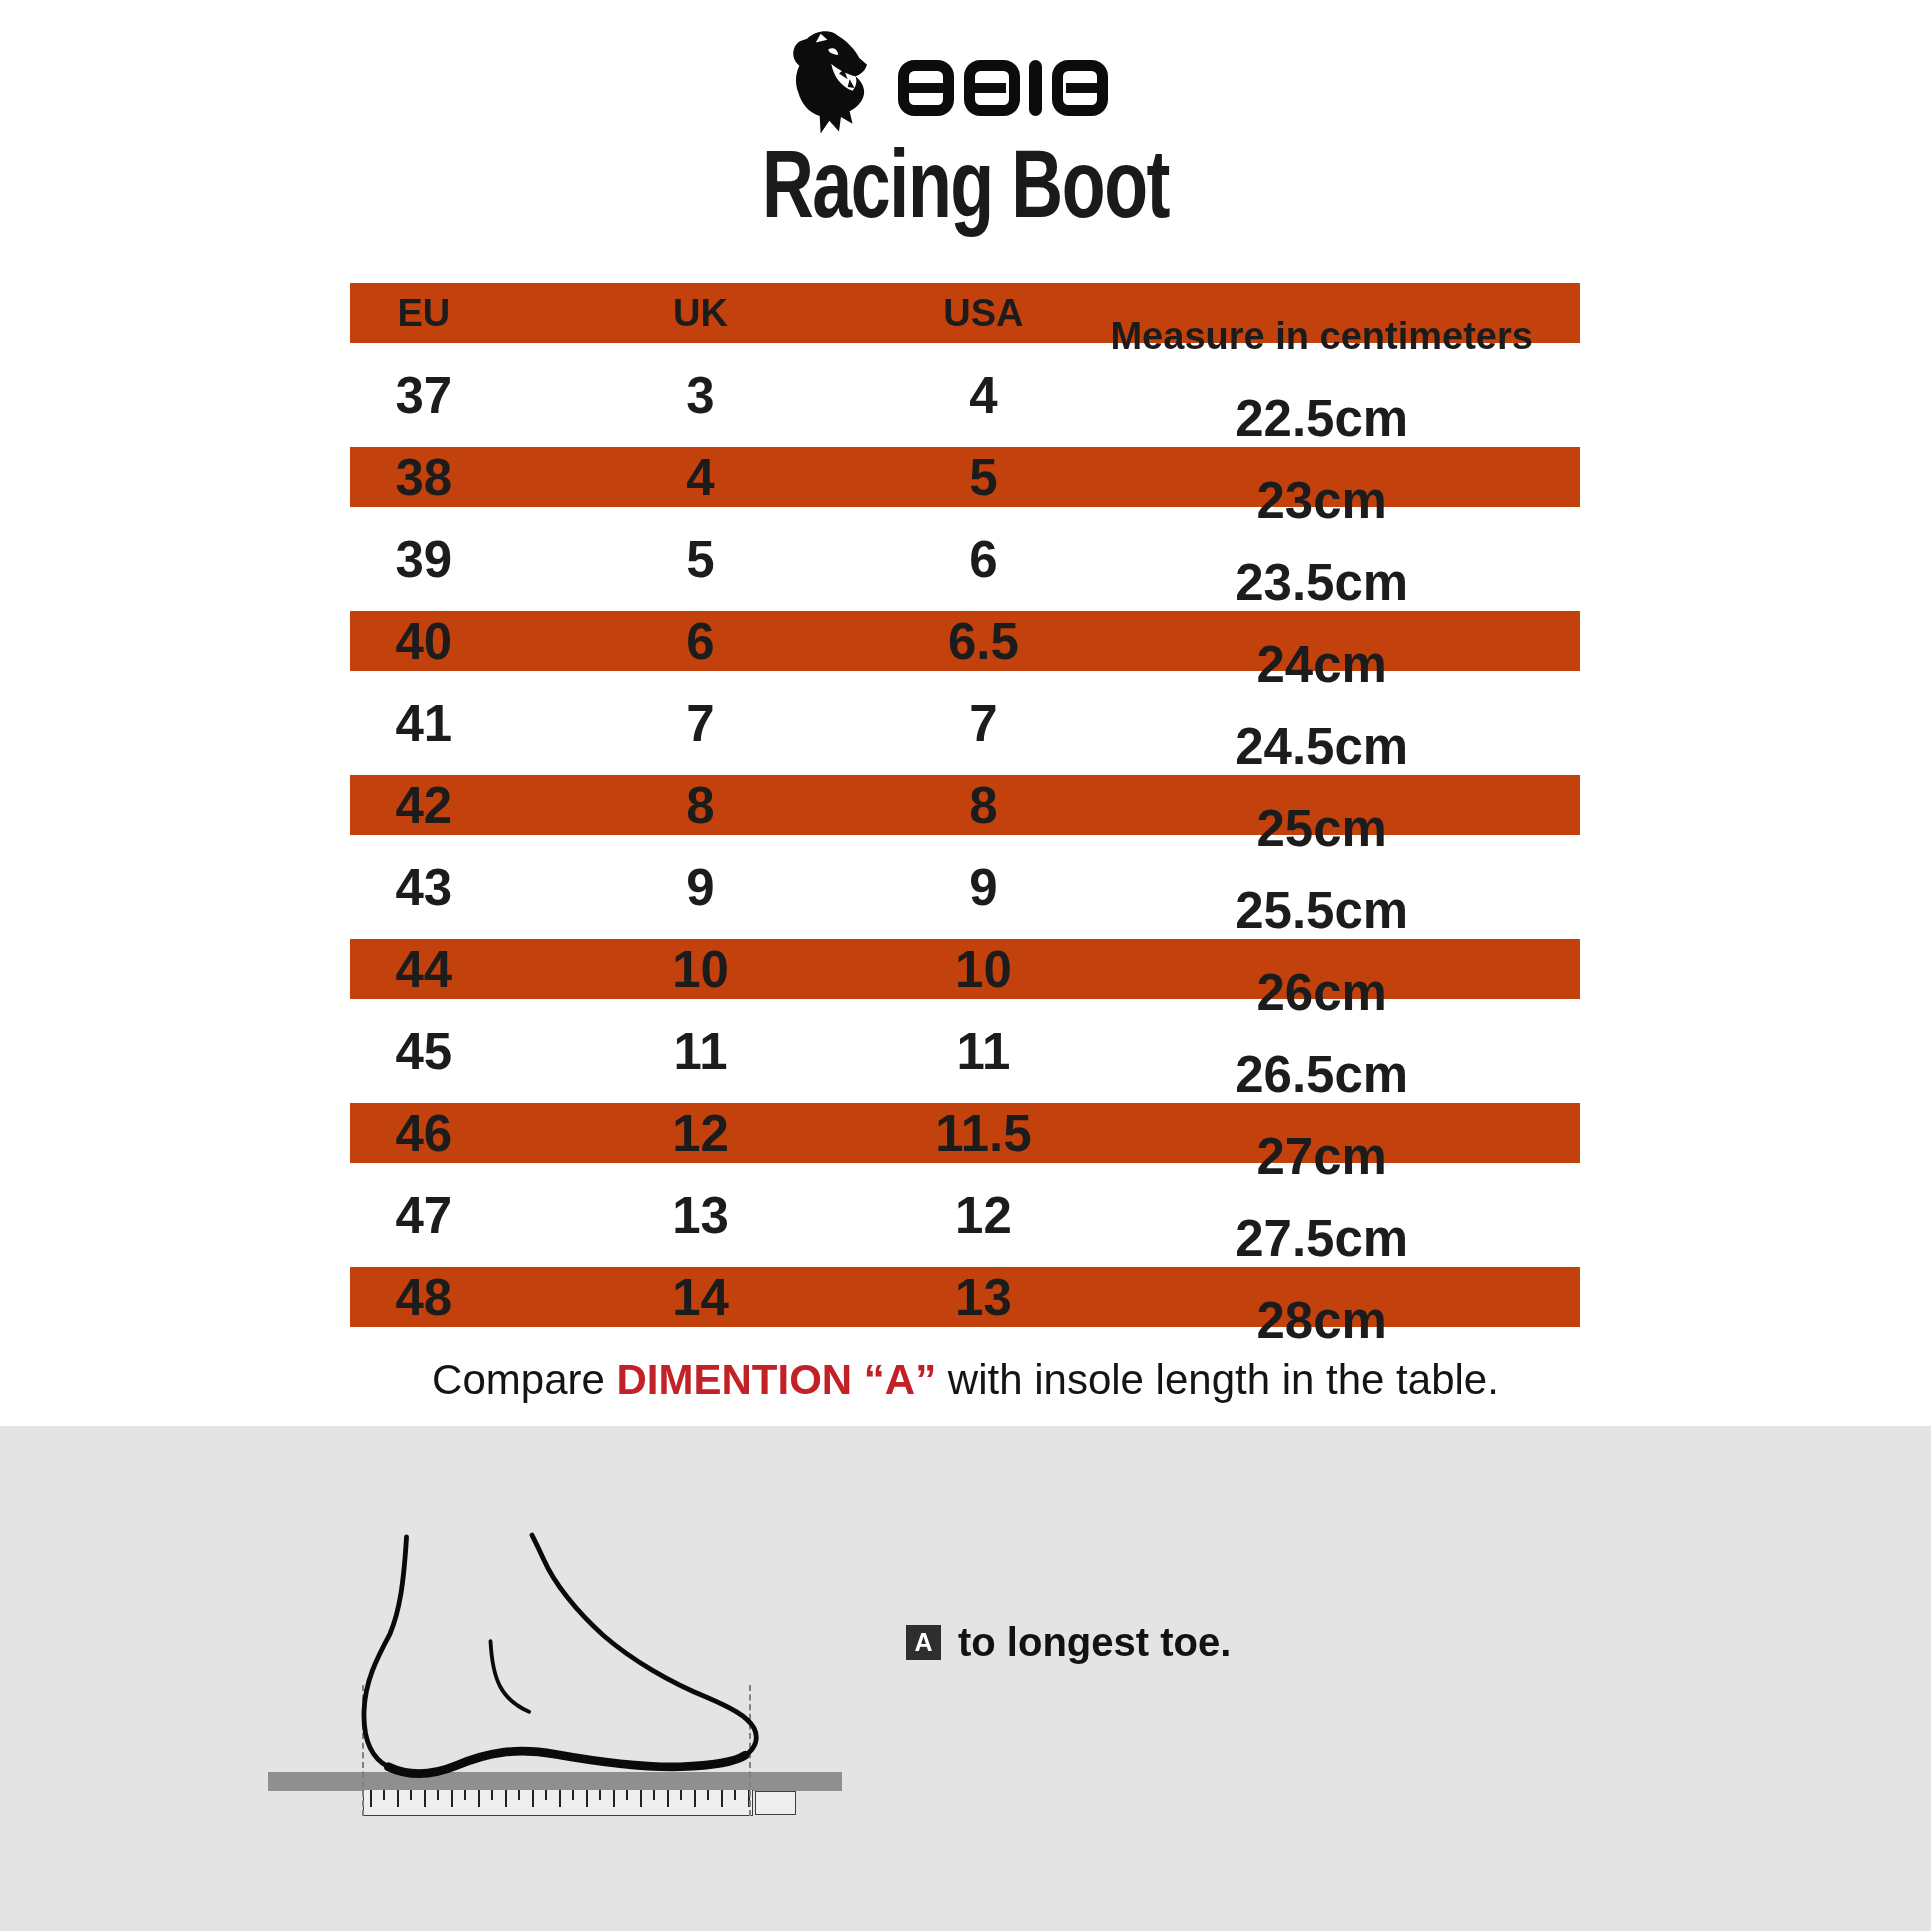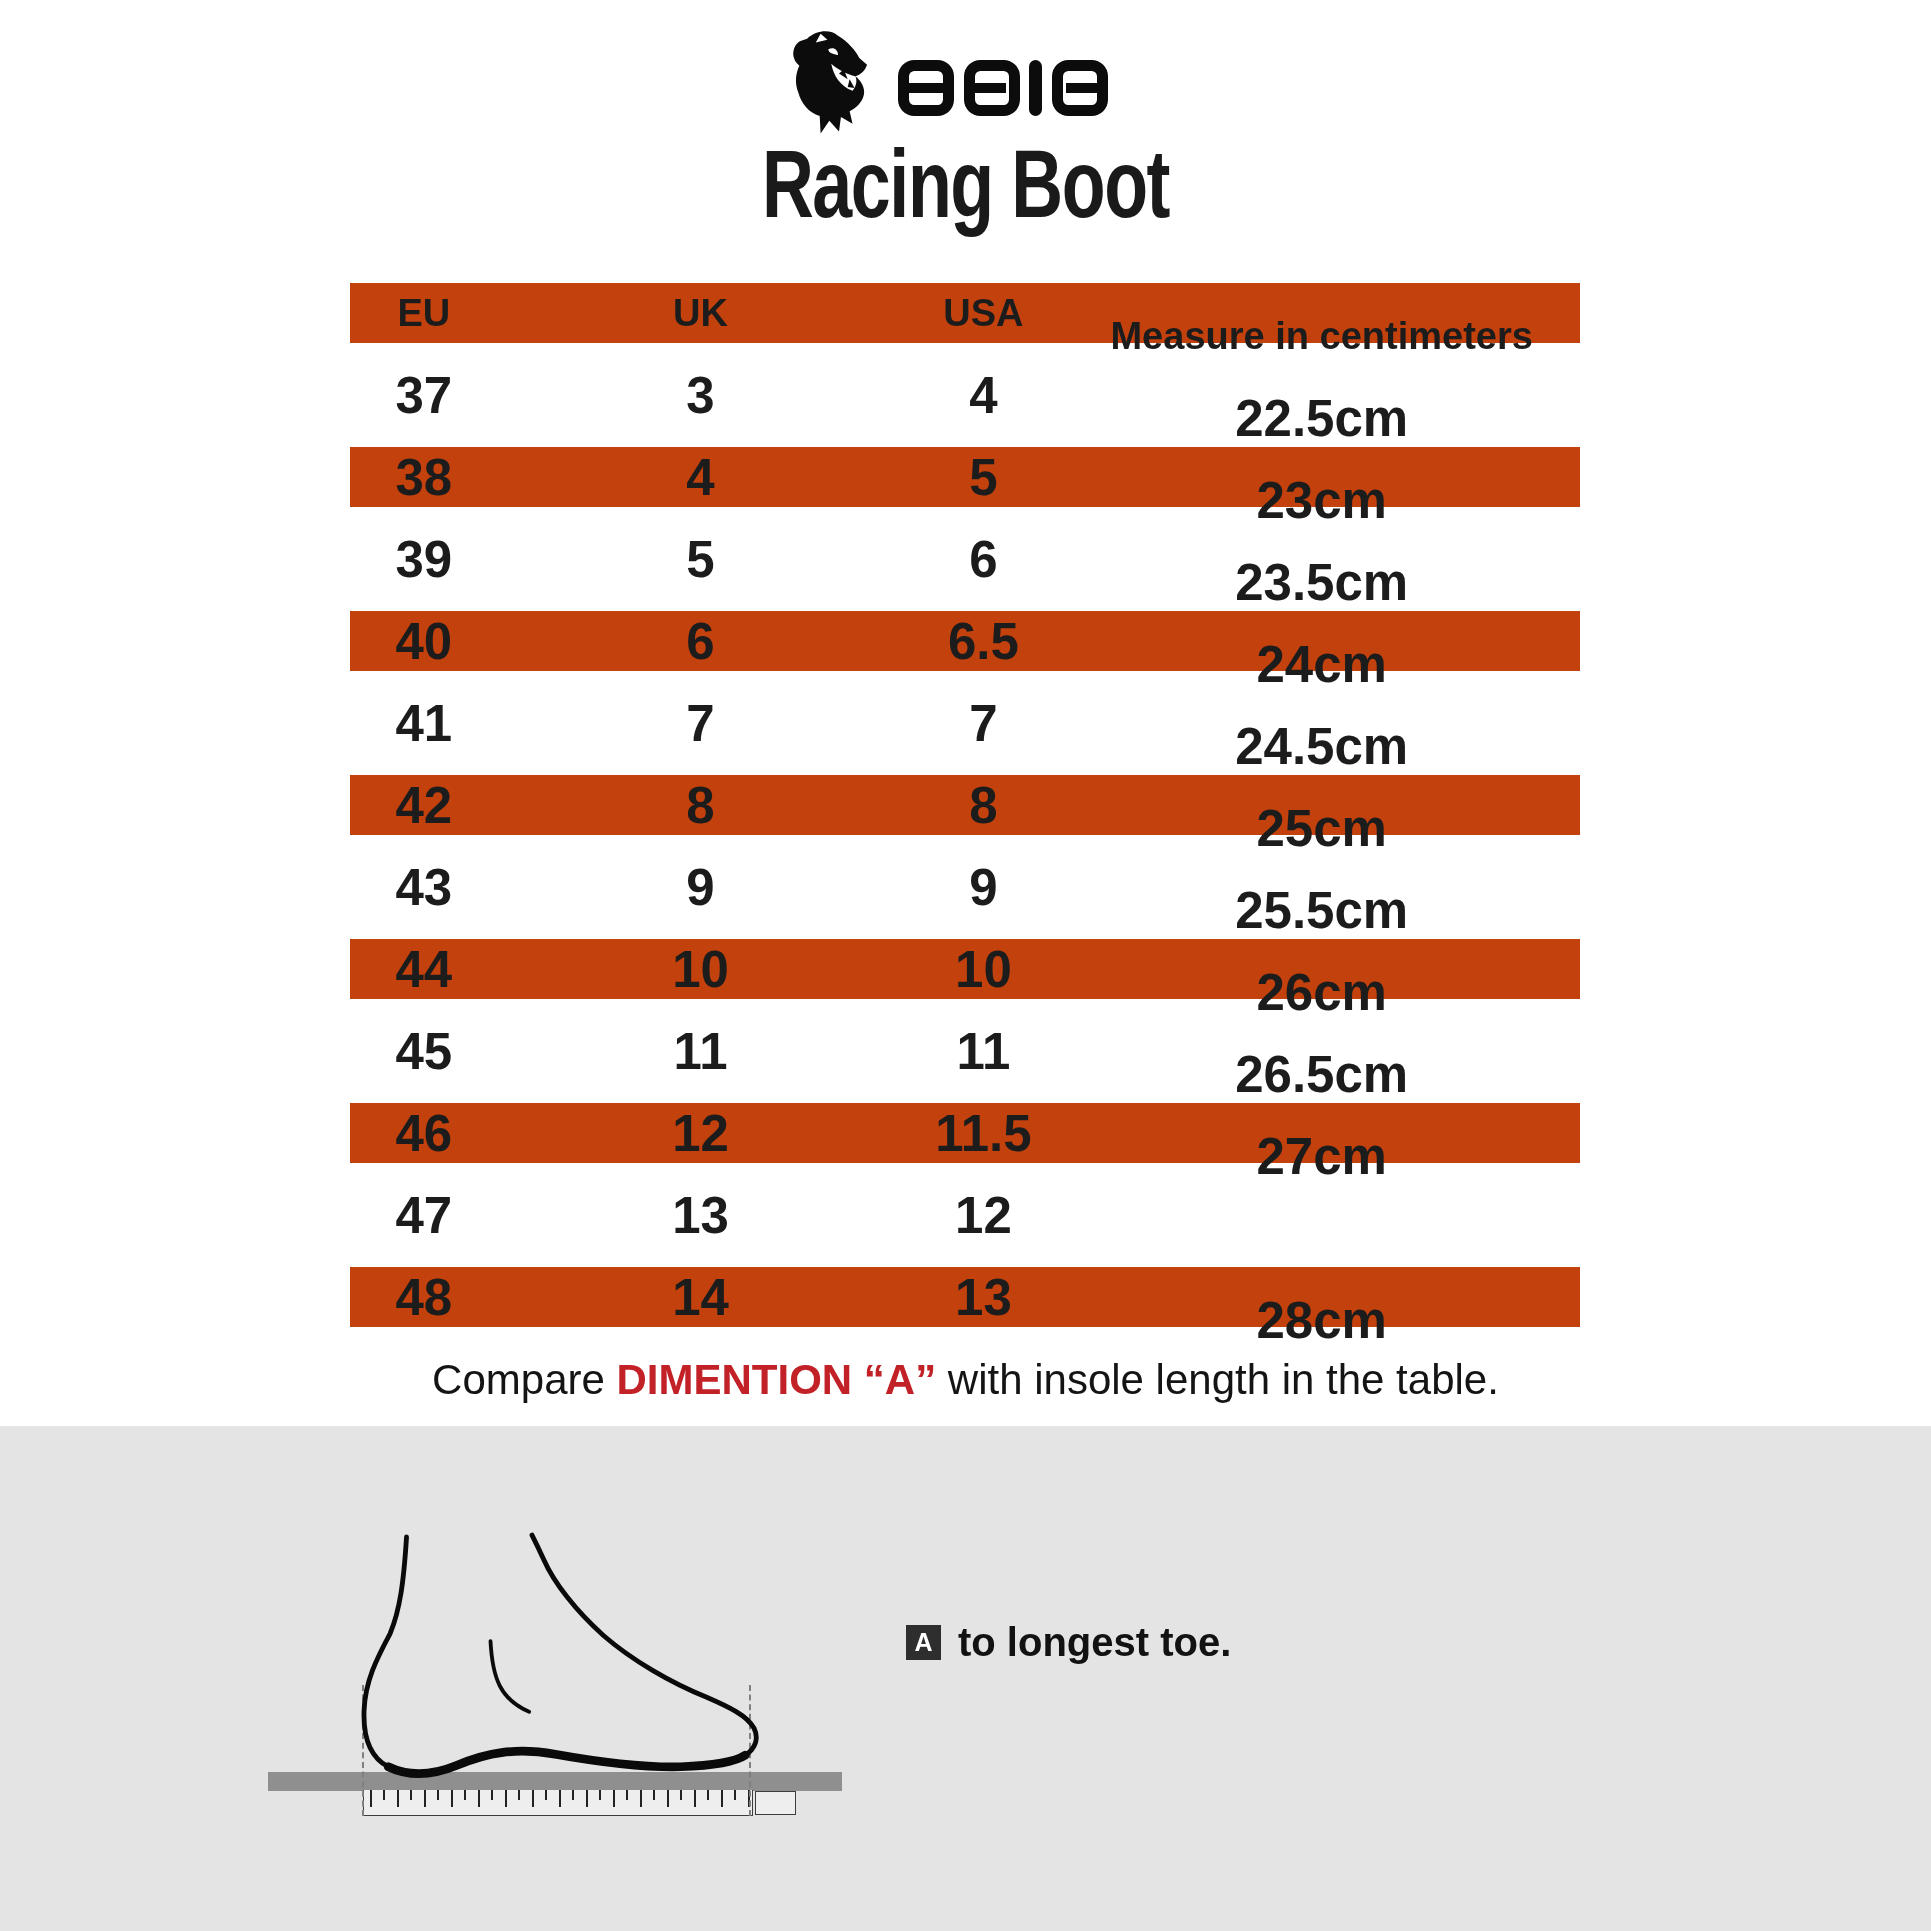--- a/index.html
+++ b/index.html
@@ -173,20 +173,21 @@
         <div class="trow striped">
           <div class="tcell c0">46</div>
           <div class="tcell c1">12</div>
           <div class="tcell c2">11.5</div>
           <div class="tcell c3">27cm</div>
         </div>
         <div class="trow">
           <div class="tcell c0">47</div>
           <div class="tcell c1">13</div>
           <div class="tcell c2">12</div>
+          <div class="tcell c3">27.5cm</div>
         </div>
         <div class="trow striped">
           <div class="tcell c0">48</div>
           <div class="tcell c1">14</div>
           <div class="tcell c2">13</div>
           <div class="tcell c3">28cm</div>
         </div>
       </div>
   </div>
 

